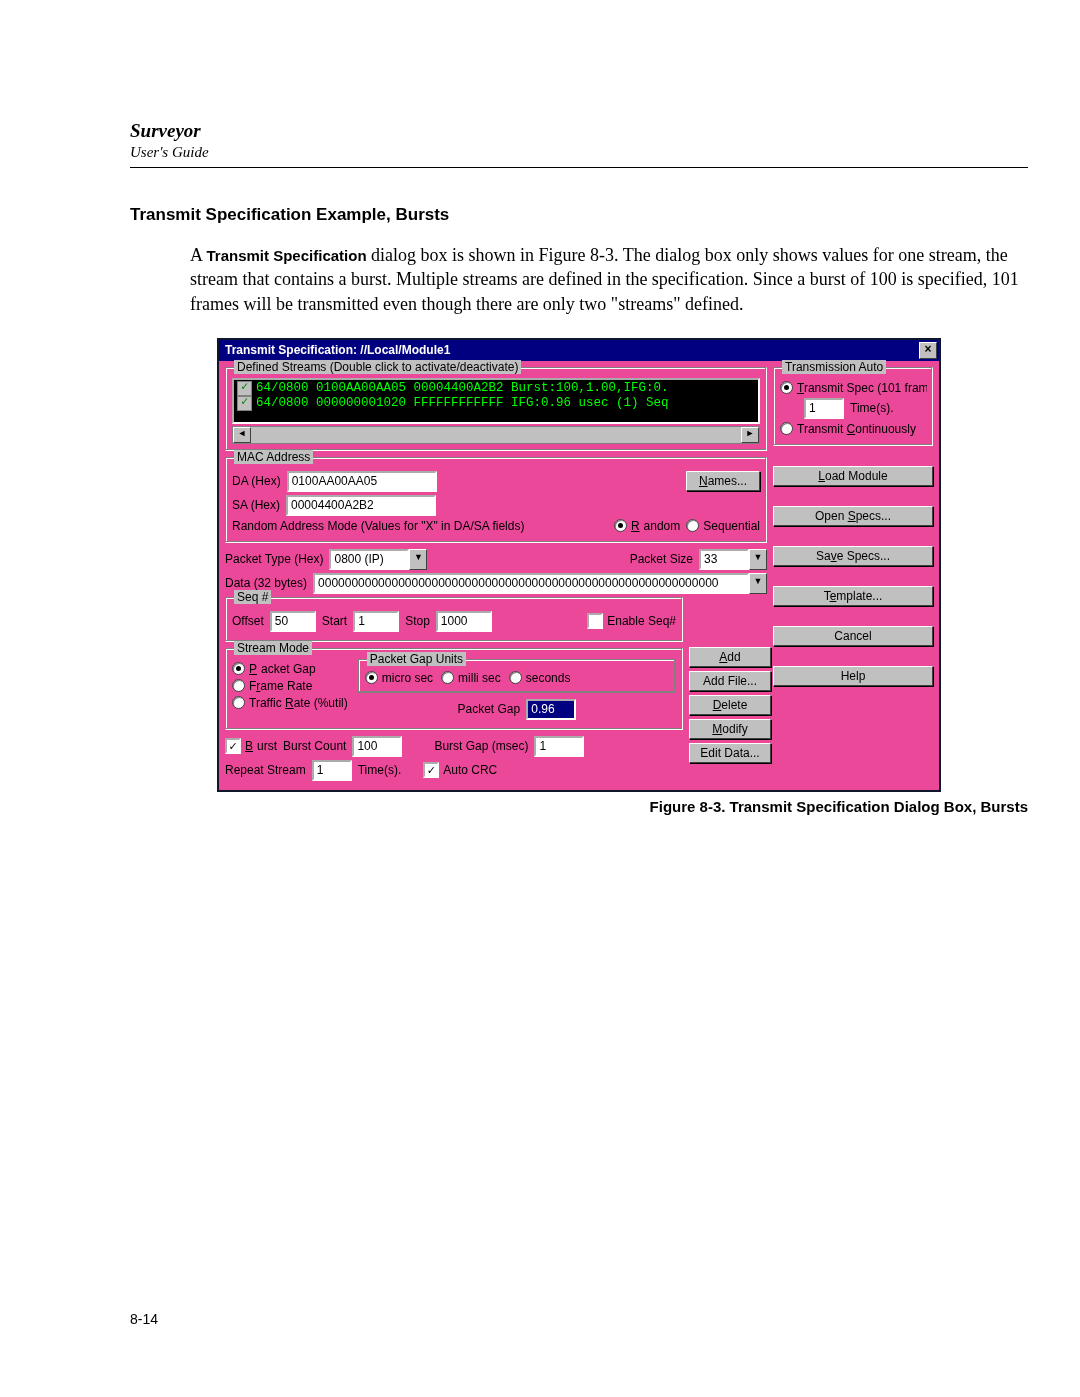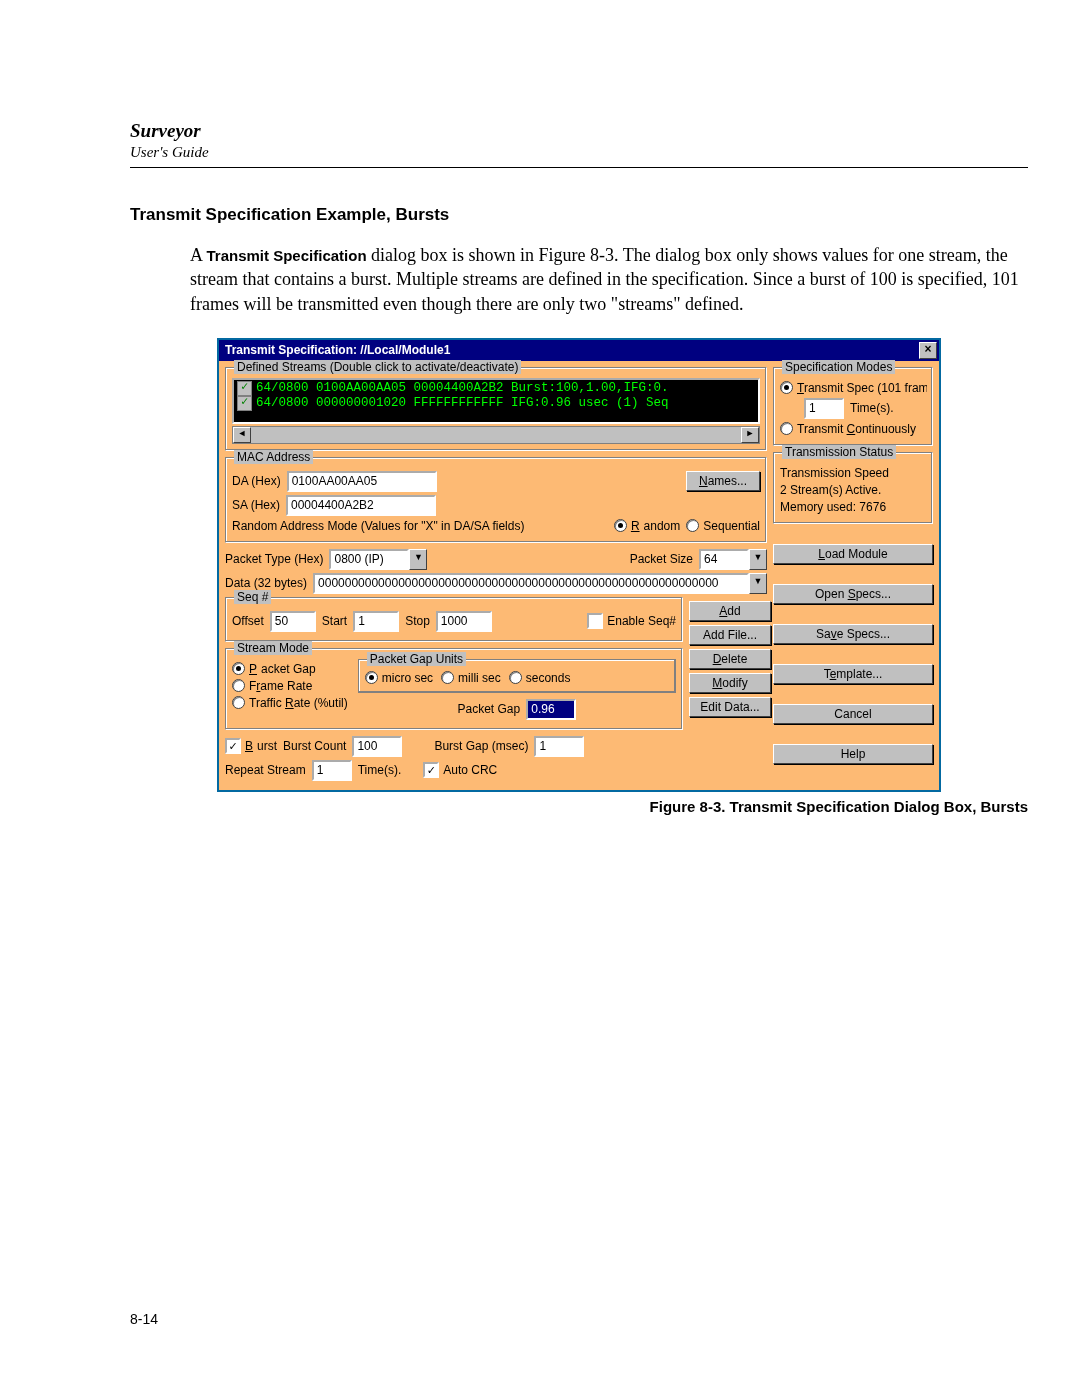--- a/index.html
+++ b/index.html
@@ -64,22 +64,22 @@
     bottom: 70px;
     font-family: Arial, Helvetica, sans-serif;
     font-size: 14px;
     text-align: center;
   }
 
   
   .dialog {
     width: 720px;
     margin: 0 auto;
-    border: 2px solid #0369a1;
-    background: #fdba74;
+    border: 2px solid #0f172a;
+    background: #ec4899;
     font-family: "MS Sans Serif", Tahoma, Arial, sans-serif;
     font-size: 12px;
   }
   .titlebar {
     background: #000080;
     color: #fff;
     display: flex;
     align-items: center;
     justify-content: space-between;
     padding: 2px 2px 2px 6px;
@@ -229,21 +229,21 @@
     font-size: 11px; line-height: 10px;
   }
   .under { text-decoration: underline; }
 
   .inline-group {
     border: 1px solid #808080;
     box-shadow: inset -1px -1px 0 #808080, inset 1px 1px 0 #fff;
     padding: 8px 6px 4px 6px;
     position: relative;
   }
-  .col-buttons { width: 78px; margin-left:auto; }
+  .col-buttons { width: 78px; margin-left:auto;margin-top:46px; }
   .col-buttons .btn { min-width: 68px; display:block; margin: 4px 0; }
 </style>
 </head>
 <body>
 
 <div class="page">
   <div class="header-title">Surveyor</div>
   <div class="header-sub">User's Guide</div>
   <hr class="header-rule">
 
@@ -312,21 +312,21 @@
 
           <div class="row">
             <span class="lbl">Packet Type (Hex)</span>
             <div class="dropdown">
               <div class="textfield" style="width:70px">0800 (IP)</div>
               <div class="dd-btn">▼</div>
             </div>
             <div style="flex:1"></div>
             <span class="lbl">Packet Size</span>
             <div class="dropdown">
-              <div class="textfield" style="width:40px">64</div>
+              <div class="textfield" style="width:40px">33</div>
               <div class="dd-btn">▼</div>
             </div>
           </div>
 
           <div class="row">
             <span class="lbl">Data (32 bytes)</span>
             <div class="dropdown" style="flex:1">
               <div class="textfield" style="flex:1; overflow:hidden">000000000000000000000000000000000000000000000000000000000000</div>
               <div class="dd-btn">▼</div>
             </div>
@@ -423,51 +423,39 @@
               <div class="btn">Add File...</div>
               <div class="btn"><span class="under">D</span>elete</div>
               <div class="btn"><span class="under">M</span>odify</div>
               <div class="btn">Edit Data...</div>
             </div>
           </div>
         </div>
 
         <div class="right-col">
           <div class="groupbox">
-            <span class="groupbox-label">Specification Modes</span>
+            <span class="groupbox-label">Transmission Auto</span>
             <div class="row">
                 <span class="radio">
                   <span class="radio-dot checked"></span>
                   <span style="white-space:nowrap; overflow:hidden; width:130px; display:inline-block;"><span class="under">T</span>ransmit Spec (101 frames</span>
                 </span>
               </div>
             <div class="row" style="margin-left:24px;">
               <div class="textfield" style="width:30px">1</div>
               <span class="lbl">Time(s).</span>
             </div>
             <div class="row">
                 <span class="radio">
                   <span class="radio-dot"></span>
                   <span>Transmit <span class="under">C</span>ontinuously</span>
                 </span>
               </div>
           </div>
 
-          <div class="groupbox">
-            <span class="groupbox-label">Transmission Status</span>
-            <div class="row">
-                <span>Transmission Speed</span>
-              </div>
-            <div class="row">
-                <span>2 Stream(s) Active.</span>
-              </div>
-            <div class="row">
-                <span>Memory used: 7676</span>
-              </div>
-          </div>
 
           <div class="btn btn-wide"><span class="under">L</span>oad Module</div>
           <div class="btn btn-wide">Open <span class="under">S</span>pecs...</div>
           <div class="btn btn-wide">Sa<span class="under">v</span>e Specs...</div>
           <div class="btn btn-wide">T<span class="under">e</span>mplate...</div>
           <div class="btn btn-wide">Cancel</div>
           <div class="btn btn-wide">Help</div>
         </div>
       </div>
     </div>

